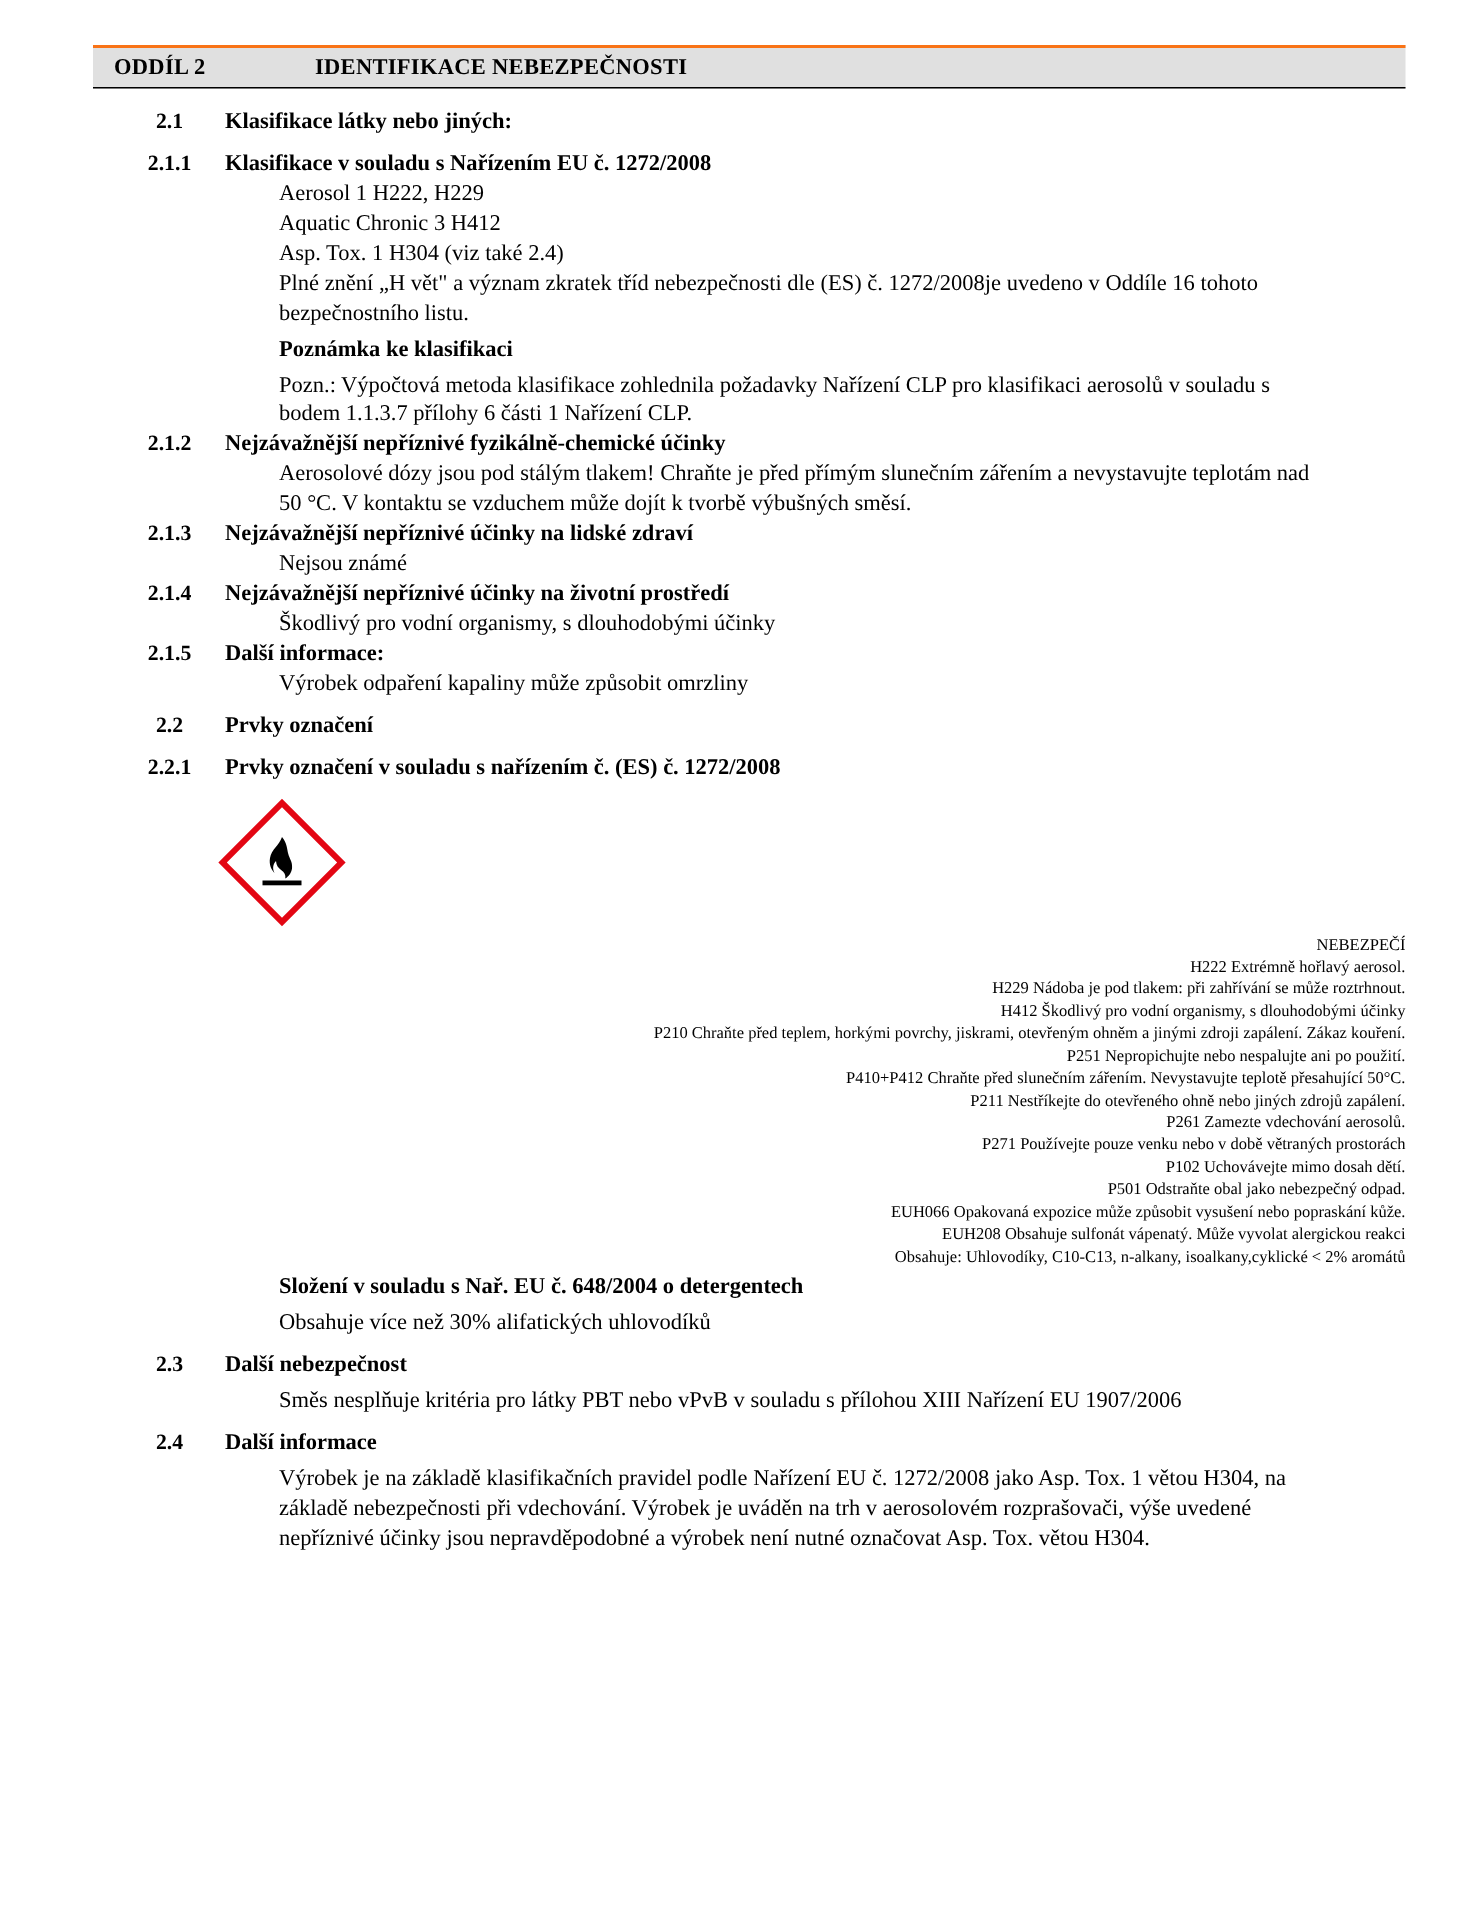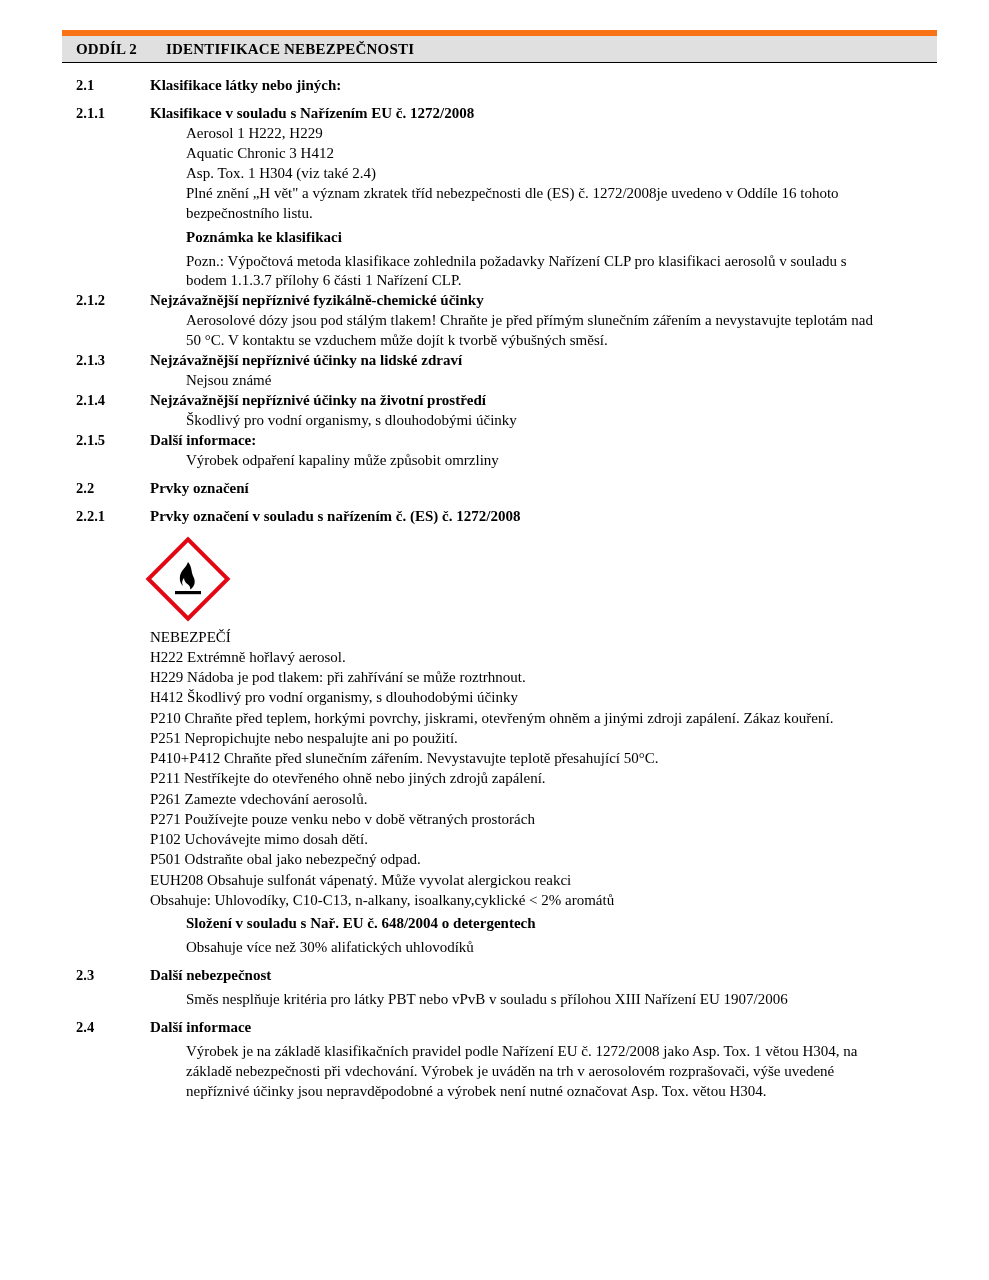--- a/index.html
+++ b/index.html
@@ -18,52 +18,54 @@
     position: absolute;
     left: 0; top: 0;
     width: 989px;
     height: 1280px;
     box-sizing: border-box;
     padding: 30px 52px 0 62px;
   }
   
   .section-header {
     background: #e0e0e0;
-    border-top: 6px solid #f97316;
+    border-top: 2px solid #f97316;
     border-bottom: 1px solid #000;
     height: 26px;
     display: flex;
     align-items: center;
     font-weight: bold;
     font-size: 15px;
     letter-spacing: 0.2px;
   }
   .section-header .sh-num {
     width: 100px;
     padding-left: 14px;
     box-sizing: border-box;
   }
   .section-header .sh-title {
     padding-left: 4px;
+    margin-left: 44px;
   }
 
   
   .row {
     display: flex;
     align-items: flex-start;
     width: 100%;
   }
   .num {
     width: 88px;
     flex: 0 0 88px;
     font-weight: bold;
     font-size: 14.5px;
     line-height: 1.35;
     padding-left: 14px;
     box-sizing: border-box;
+    text-align: center;
   }
   .body {
     flex: 1 1 auto;
     font-size: 15px;
     line-height: 1.33;
   }
   .b { font-weight: bold; }
   .i { }
 
   .gap-sm { height: 8px; }
@@ -95,22 +97,23 @@
     box-sizing: border-box;
   }
   .ghs .flame-holder {
     position: absolute;
     left: 0; top: 0; right: 0; bottom: 0;
     display: flex;
     align-items: center;
     justify-content: center;
   }
   .statements {
-    font-size: 15px;
+    font-size: 11px;
     line-height: 1.35;
+    text-align: right;
   }
   .statements div { white-space: nowrap; }
 </style>
 </head>
 <body>
 
 <div class="page">
 
   <div class="section-header">
     <span class="sh-num">ODDÍL 2</span>
@@ -208,20 +211,21 @@
         <div>H229 Nádoba je pod tlakem: při zahřívání se může roztrhnout.</div>
         <div>H412 Škodlivý pro vodní organismy, s dlouhodobými účinky</div>
         <div>P210 Chraňte před teplem, horkými povrchy, jiskrami, otevřeným ohněm a jinými zdroji zapálení. Zákaz kouření.</div>
         <div>P251 Nepropichujte nebo nespalujte ani po použití.</div>
         <div>P410+P412 Chraňte před slunečním zářením. Nevystavujte teplotě přesahující 50°C.</div>
         <div>P211 Nestříkejte do otevřeného ohně nebo jiných zdrojů zapálení.</div>
         <div>P261 Zamezte vdechování aerosolů.</div>
         <div>P271 Používejte pouze venku nebo v době větraných prostorách</div>
         <div>P102 Uchovávejte mimo dosah dětí.</div>
         <div>P501 Odstraňte obal jako nebezpečný odpad.</div>
+        <div>EUH066 Opakovaná expozice může způsobit vysušení nebo popraskání kůže.</div>
         <div>EUH208 Obsahuje sulfonát vápenatý. Může vyvolat alergickou reakci</div>
         <div>Obsahuje: Uhlovodíky, C10-C13, n-alkany, isoalkany,cyklické &lt; 2% aromátů</div>
       </div>
 
       <div class="gap-xs"></div>
       <div class="line b">Složení v souladu s Nař. EU č. 648/2004 o detergentech</div>
       <div class="gap-xs"></div>
       <div class="line">Obsahuje více než 30% alifatických uhlovodíků</div>
     </div>
   </div>

